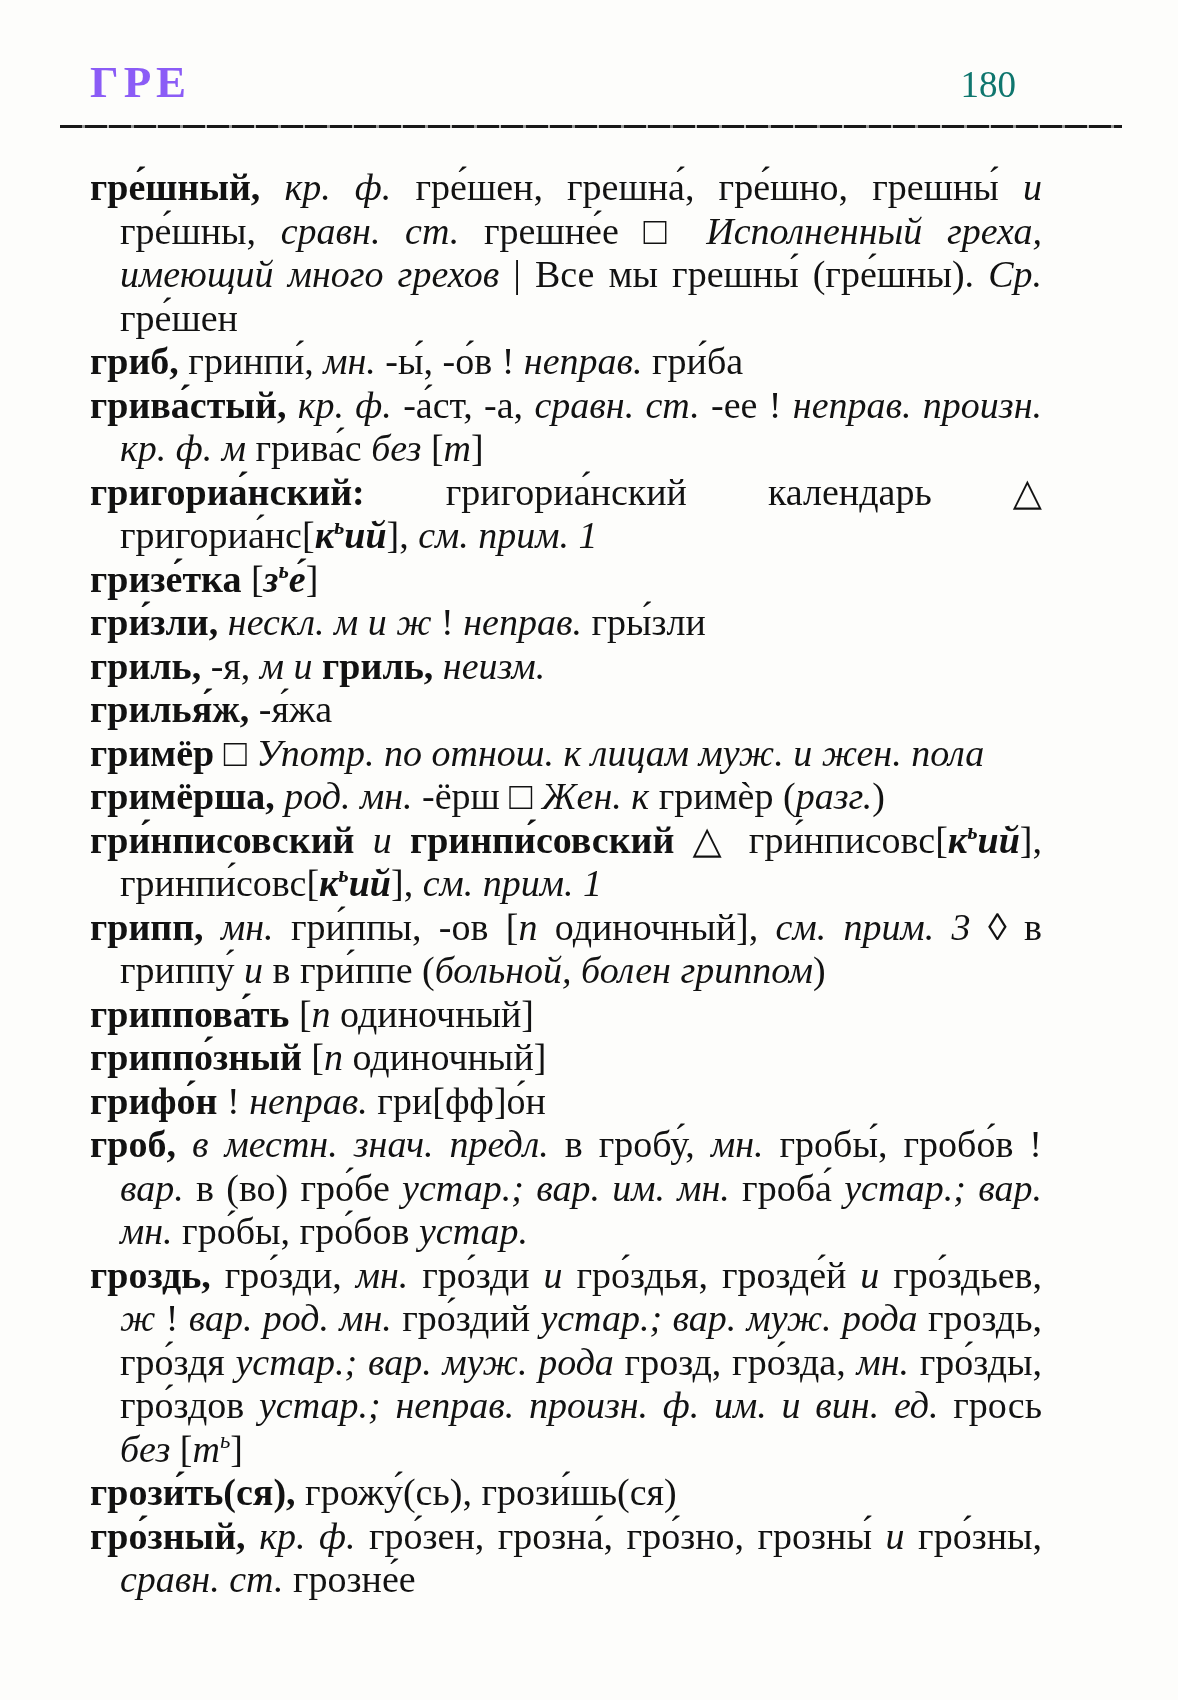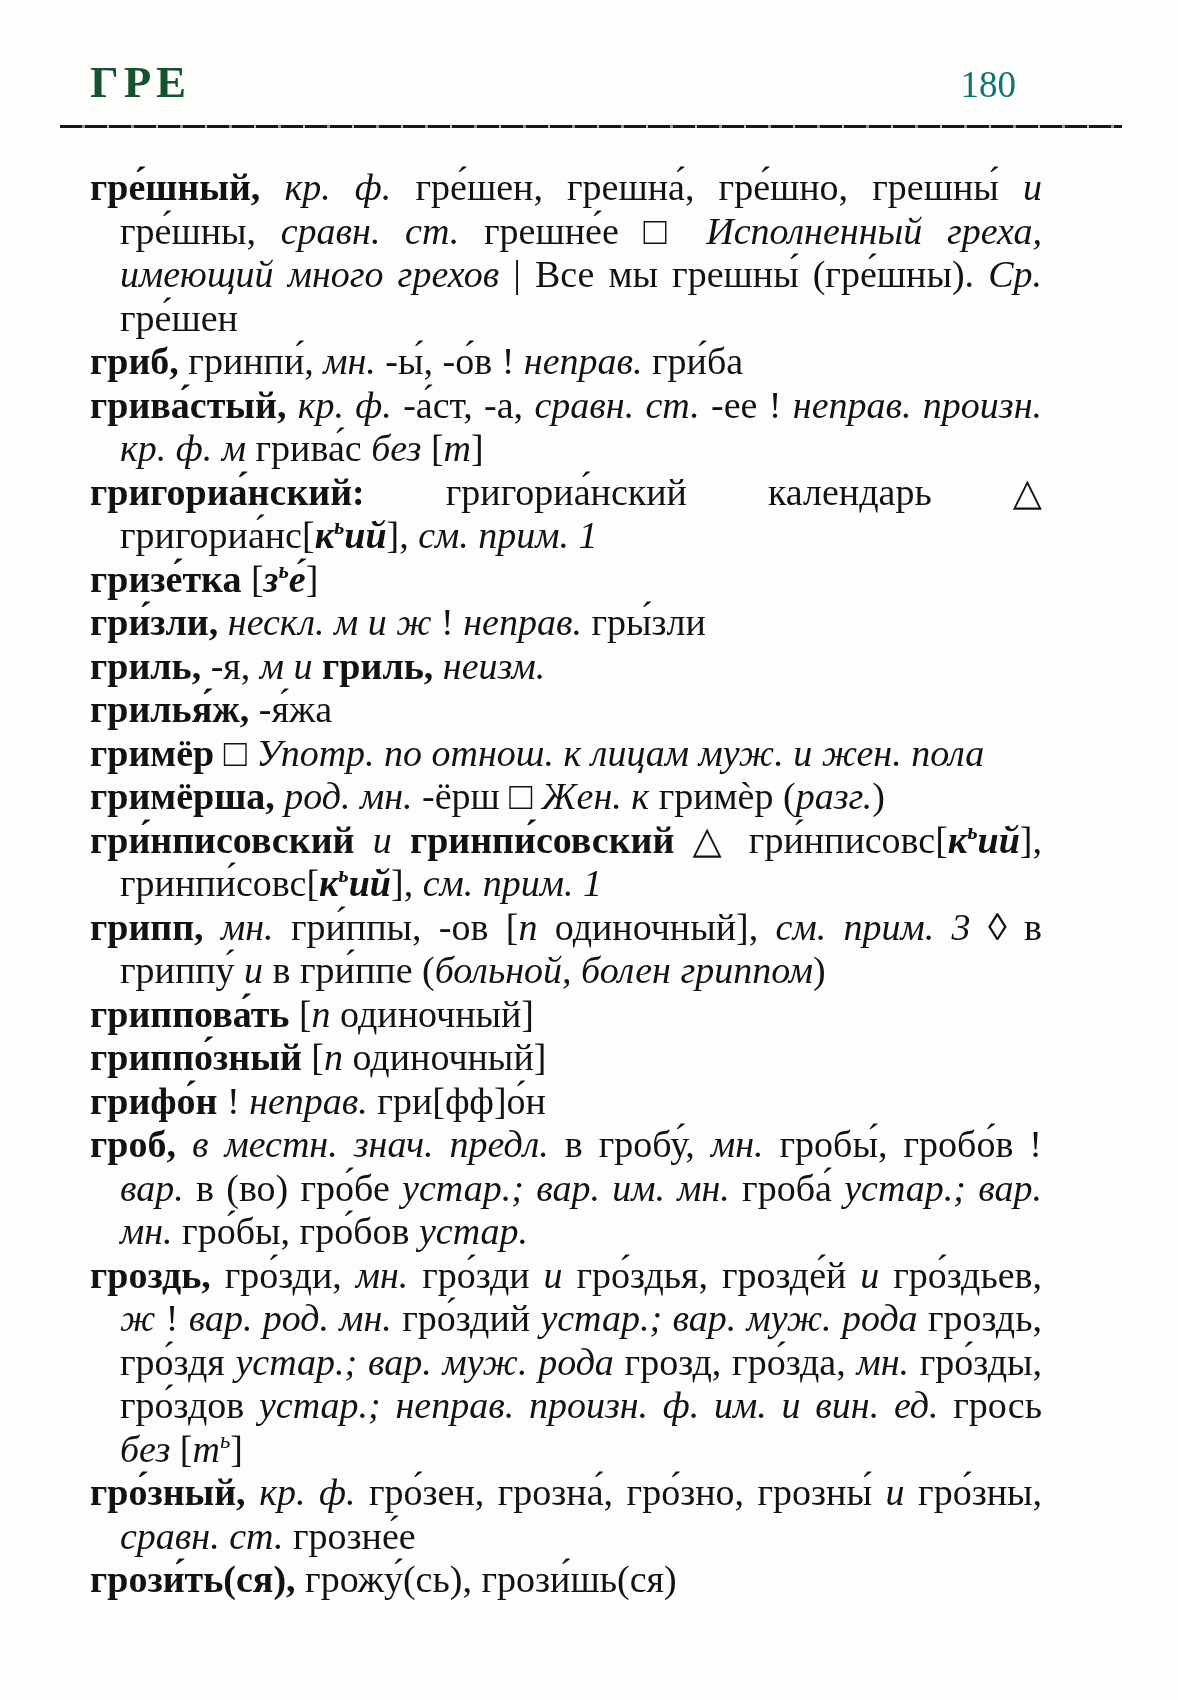--- a/index.html
+++ b/index.html
@@ -7,21 +7,21 @@
     width:1178px;height:1700px;position:relative;overflow:hidden;
     background:#fdfdfb;color:#121212;
     font-family:"Liberation Serif", serif;
   }
   .page{position:absolute;inset:0;}
   .page-header{
     position:absolute;top:56px;left:62px;width:1060px;
     display:flex;justify-content:space-between;align-items:baseline;
   }
   .running-head{
-    font-weight:bold;font-size:45px;letter-spacing:5px;margin-left:28px;color:#14532d;
+    font-weight:bold;font-size:45px;letter-spacing:5px;margin-left:28px;color:#8b5cf6;
   }
   .page-number{font-size:37px;margin-right:106px;color:#0f766e;}
   .header-rule{
     position:absolute;top:125px;left:60px;width:1062px;height:3px;
     background:repeating-linear-gradient(90deg,
       #181818 0px 22px, rgba(24,24,24,.45) 22px 25px,
       #181818 25px 47px, rgba(24,24,24,.3) 47px 49px);
   }
   .entries{position:absolute;top:166px;left:90px;width:952px;}
   .entry{
@@ -52,16 +52,16 @@
       <p class="entry"><span class="seg-b">грилья́ж, </span><span>-я́жа</span></p>
       <p class="entry"><span class="seg-b">гримёр </span><span>□ </span><span class="seg-i">Употр. по отнош. к лицам муж. и жен. пола</span></p>
       <p class="entry"><span class="seg-b">гримёрша, </span><span class="seg-i">род. мн. </span><span>-ёрш □ </span><span class="seg-i">Жен. к </span><span>гримѐр (</span><span class="seg-i">разг.</span><span>)</span></p>
       <p class="entry"><span class="seg-b">гри́нписовский </span><span class="seg-i">и </span><span class="seg-b">гринпи́совский </span><span>△ гри́нписовс[</span><span class="seg-b seg-i">к</span><span class="seg-b seg-i seg-s">ь</span><span class="seg-b seg-i">ий</span><span>], гринпи́совс[</span><span class="seg-b seg-i">к</span><span class="seg-b seg-i seg-s">ь</span><span class="seg-b seg-i">ий</span><span>], </span><span class="seg-i">см. прим. 1</span></p>
       <p class="entry"><span class="seg-b">грипп, </span><span class="seg-i">мн. </span><span>гри́ппы, -ов [</span><span class="seg-i">п </span><span>одиночный], </span><span class="seg-i">см. прим. 3 </span><span>◊ в гриппу́ </span><span class="seg-i">и </span><span>в гри́ппе (</span><span class="seg-i">больной, болен гриппом</span><span>)</span></p>
       <p class="entry"><span class="seg-b">гриппова́ть </span><span>[</span><span class="seg-i">п </span><span>одиночный]</span></p>
       <p class="entry"><span class="seg-b">гриппо́зный </span><span>[</span><span class="seg-i">п </span><span>одиночный]</span></p>
       <p class="entry"><span class="seg-b">грифо́н </span><span>! </span><span class="seg-i">неправ. </span><span>гри[фф]о́н</span></p>
       <p class="entry"><span class="seg-b">гроб, </span><span class="seg-i">в местн. знач. предл. </span><span>в гробу́, </span><span class="seg-i">мн. </span><span>гробы́, гробо́в ! </span><span class="seg-i">вар. </span><span>в (во) гро́бе </span><span class="seg-i">устар.; вар. им. мн. </span><span>гроба́ </span><span class="seg-i">устар.; вар. мн. </span><span>гро́бы, гро́бов </span><span class="seg-i">устар.</span></p>
       <p class="entry"><span class="seg-b">гроздь, </span><span>гро́зди, </span><span class="seg-i">мн. </span><span>гро́зди </span><span class="seg-i">и </span><span>гро́здья, грозде́й </span><span class="seg-i">и </span><span>гро́здьев, </span><span class="seg-i">ж </span><span>! </span><span class="seg-i">вар. род. мн. </span><span>гро́здий </span><span class="seg-i">устар.; вар. муж. рода </span><span>гроздь, гро́здя </span><span class="seg-i">устар.; вар. муж. рода </span><span>грозд, гро́зда, </span><span class="seg-i">мн. </span><span>гро́зды, гро́здов </span><span class="seg-i">устар.; неправ. произн. ф. им. и вин. ед. </span><span>грось </span><span class="seg-i">без </span><span>[</span><span class="seg-i">т</span><span class="seg-i seg-s">ь</span><span>]</span></p>
+      <p class="entry"><span class="seg-b">грози́ть(ся), </span><span>грожу́(сь), грози́шь(ся)</span></p>
       <p class="entry"><span class="seg-b">гро́зный, </span><span class="seg-i">кр. ф. </span><span>гро́зен, грозна́, гро́зно, грозны́ </span><span class="seg-i">и </span><span>гро́зны, </span><span class="seg-i">сравн. ст. </span><span>грозне́е</span></p>
-      <p class="entry"><span class="seg-b">грози́ть(ся), </span><span>грожу́(сь), грози́шь(ся)</span></p>
     </main>
 </div>
 
 </body></html>

